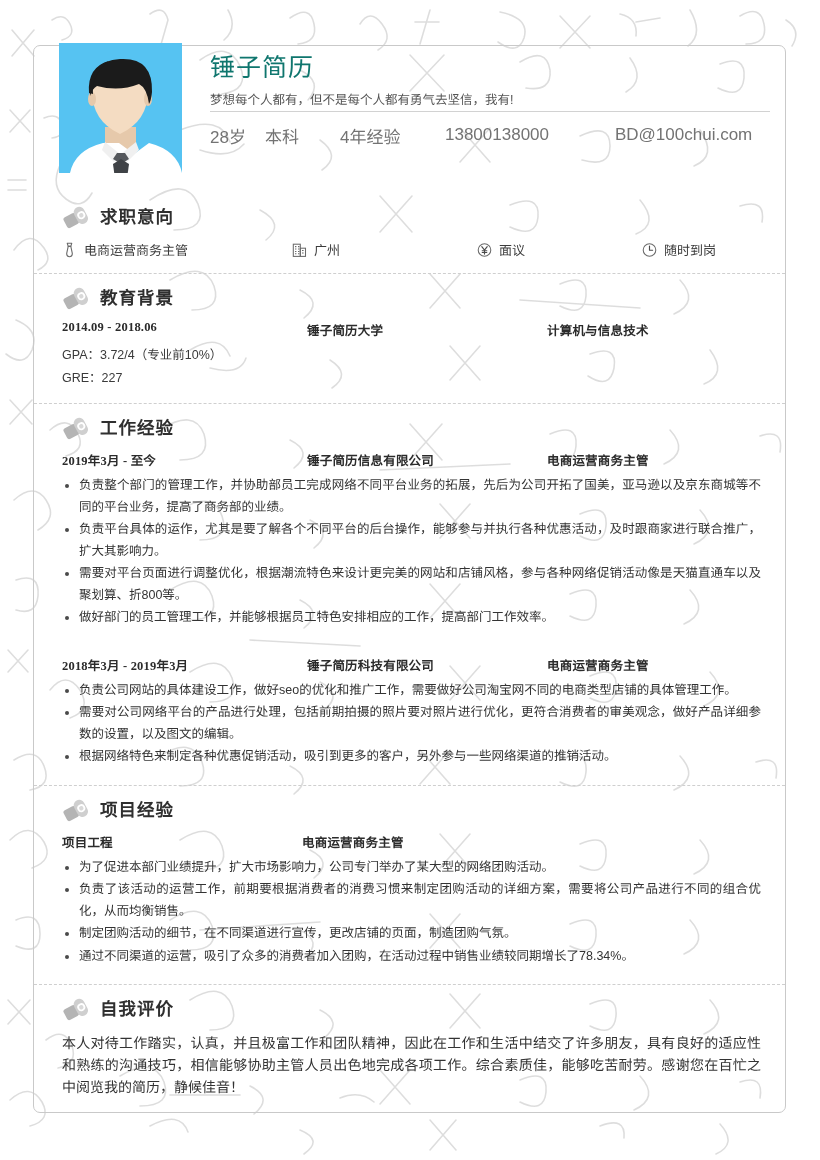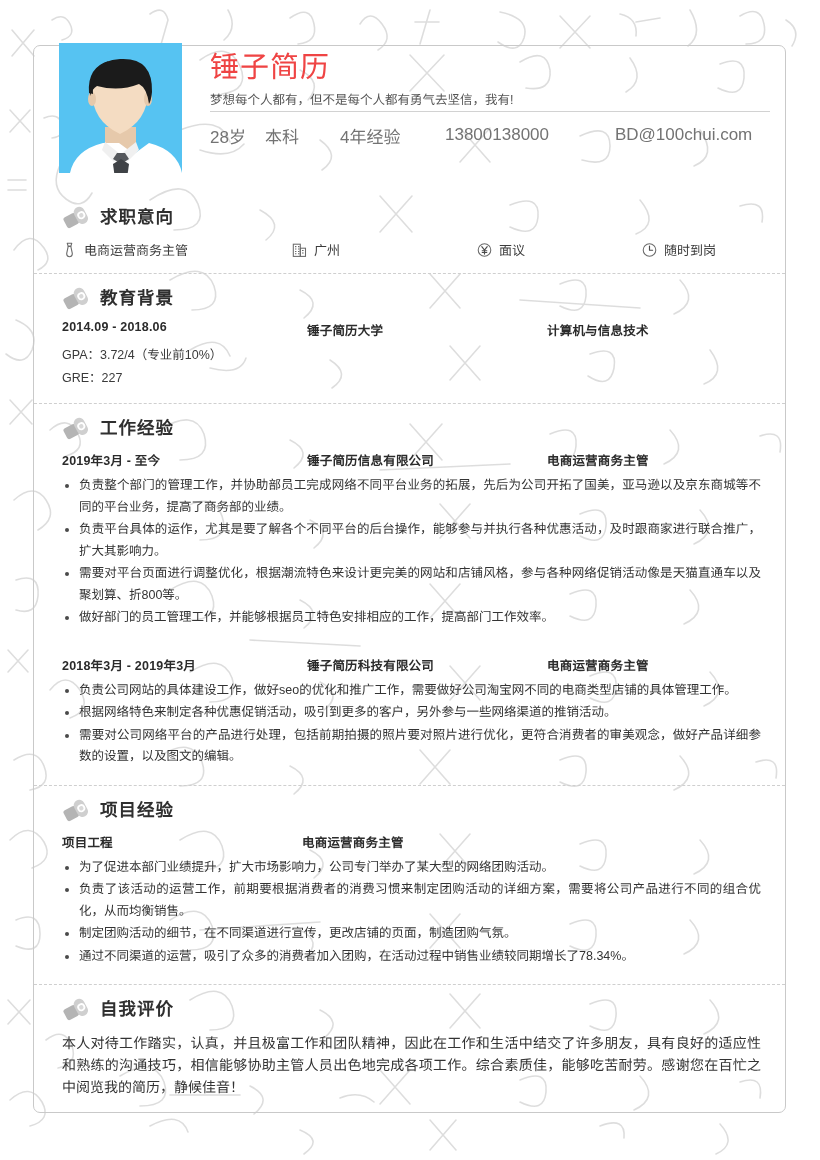--- a/index.html
+++ b/index.html
@@ -50,23 +50,23 @@
     background:#56c3f2;
   }
   .avatar svg{display:block;}
 
   .name-block{
     position:absolute;
     left:176px;top:-2px;
     width:560px;
   }
   .name{
-    font-size:29px;
+    font-size:25px;
     font-weight:400;
-    color:#ef4444;
+    color:#0f766e;
     letter-spacing:1px;
     line-height:46px;
     margin:0;
   }
   .slogan{
     font-size:12.5px;
     color:#555;
     margin:0;
     line-height:20px;
   }
@@ -146,21 +146,21 @@
 
   
   .rec{
     display:flex;
     font-size:12.5px;
     font-weight:bold;
     color:#2b2b2b;
     padding:1px 0 4px 0;
     letter-spacing:.2px;
   }
-  .rec .c1{width:245px;}
+  .rec .c1{width:245px;font-family:Liberation Serif, serif;}
   .rec .c2{width:240px;}
   .rec .c3{flex:1;}
 
   .edu-extra{
     font-size:12.5px;
     color:#3a3a3a;
     line-height:21px;
     padding-top:2px;
   }
 
@@ -491,22 +491,22 @@
       </div>
 
       <div class="sec-body pad-b" style="padding-top:11px;">
         <div class="rec">
           <span class="c1">2018年3月 - 2019年3月</span>
           <span class="c2">锤子简历科技有限公司</span>
           <span class="c3">电商运营商务主管</span>
         </div>
         <ul class="bullets">
           <li>负责公司网站的具体建设工作，做好seo的优化和推广工作，需要做好公司淘宝网不同的电商类型店铺的具体管理工作。</li>
+          <li>需要对公司网络平台的产品进行处理，包括前期拍摄的照片要对照片进行优化，更符合消费者的审美观念，做好产品详细参数的设置，以及图文的编辑。</li>
           <li>根据网络特色来制定各种优惠促销活动，吸引到更多的客户，另外参与一些网络渠道的推销活动。</li>
-          <li>需要对公司网络平台的产品进行处理，包括前期拍摄的照片要对照片进行优化，更符合消费者的审美观念，做好产品详细参数的设置，以及图文的编辑。</li>
         </ul>
       </div>
     </section>
 
     <hr class="divider">
 
     <section class="section">
       <div class="sec-head">
         <svg class="torch-icon" viewBox="0 0 30 24" xmlns="http://www.w3.org/2000/svg">
           <g transform="rotate(-28 15 12)">

